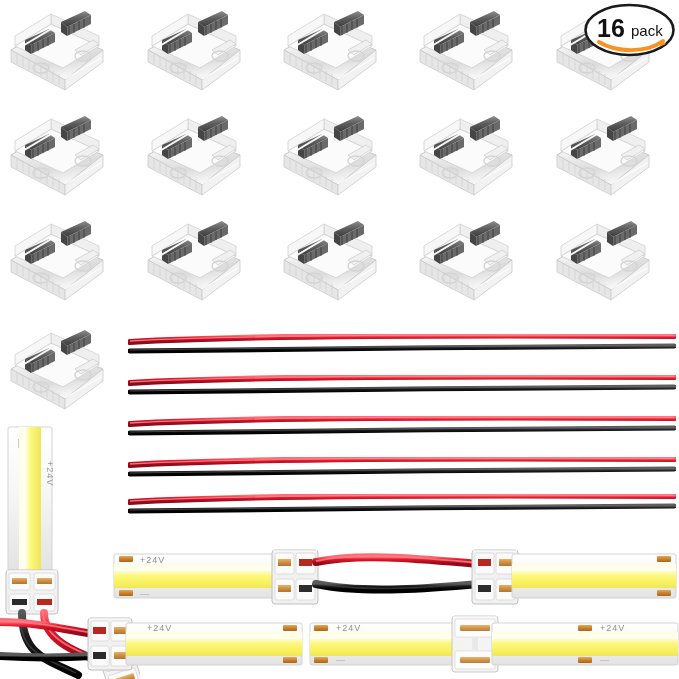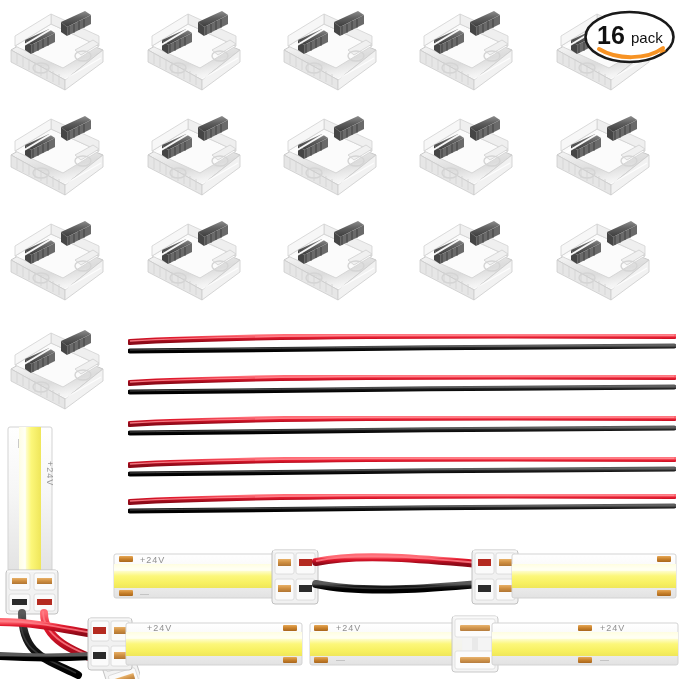--- a/index.html
+++ b/index.html
@@ -12,21 +12,21 @@
 
   
   .wirepair{position:absolute;}
   .wirepair svg{display:block;}
 
   
   .strip{position:absolute;}
   .strip svg{display:block;}
 
   
-  #badge{position:absolute;left:583px;top:10px;width:93px;height:54px;}
+  #badge{position:absolute;left:583px;top:3px;width:93px;height:54px;}
   #badge svg{display:block;width:93px;height:54px;}
 
   .lbl{font-family:"Liberation Sans",sans-serif;}
 </style>
 </head>
 <body>
 
 <div id="stage">
 
   <svg width="0" height="0" style="position:absolute">

